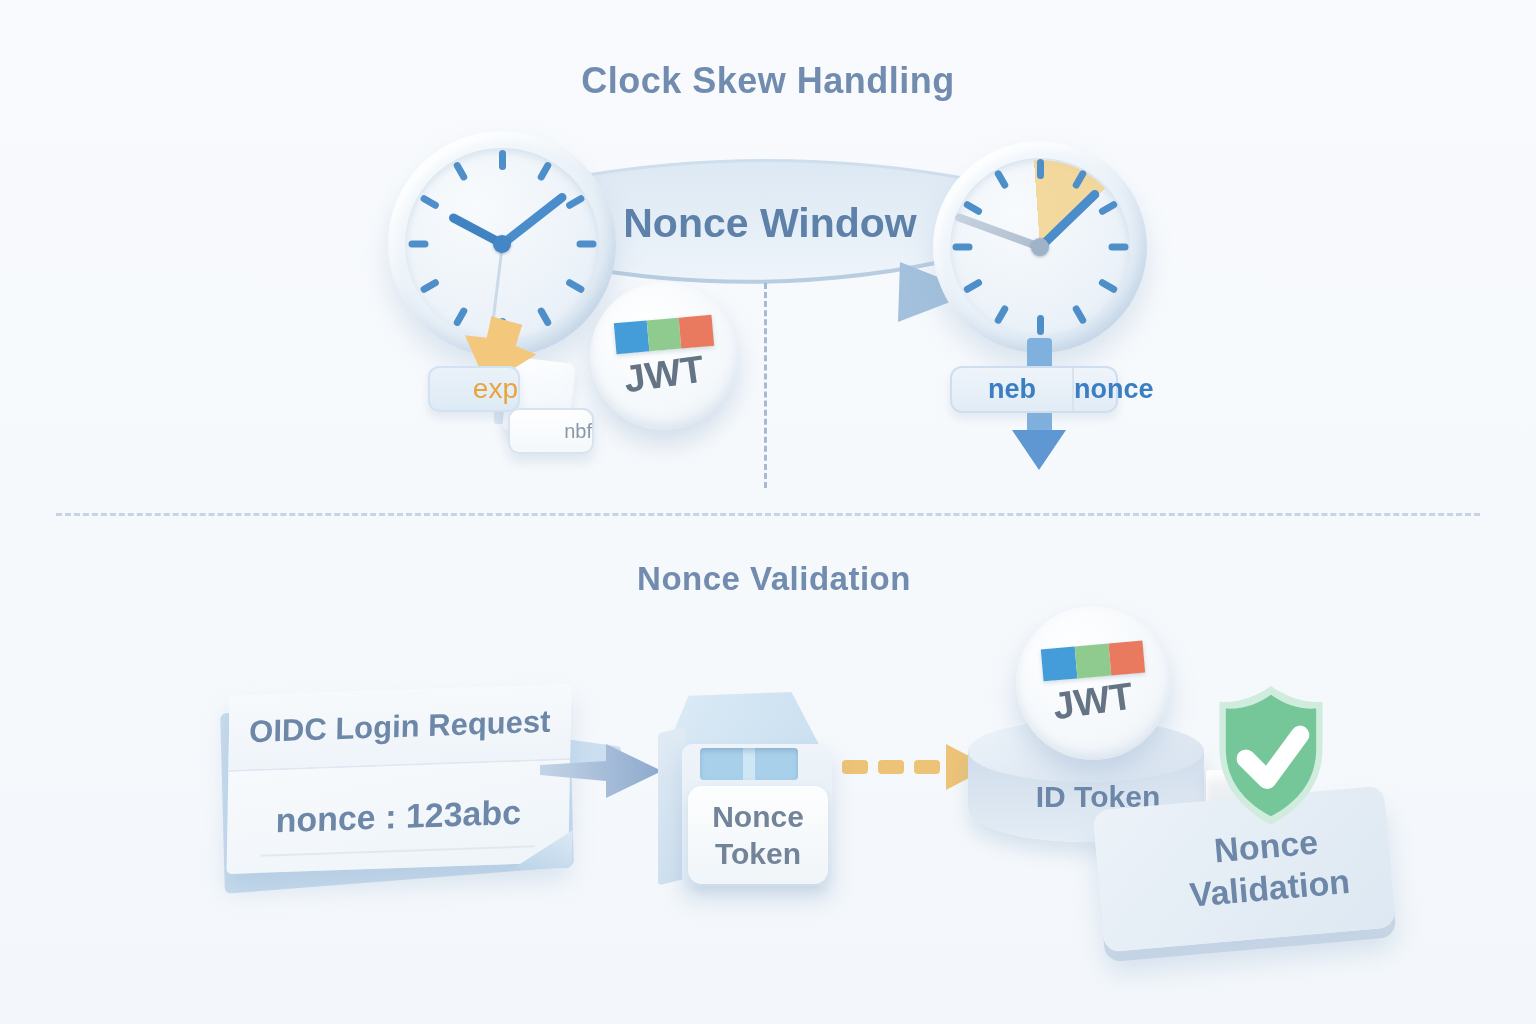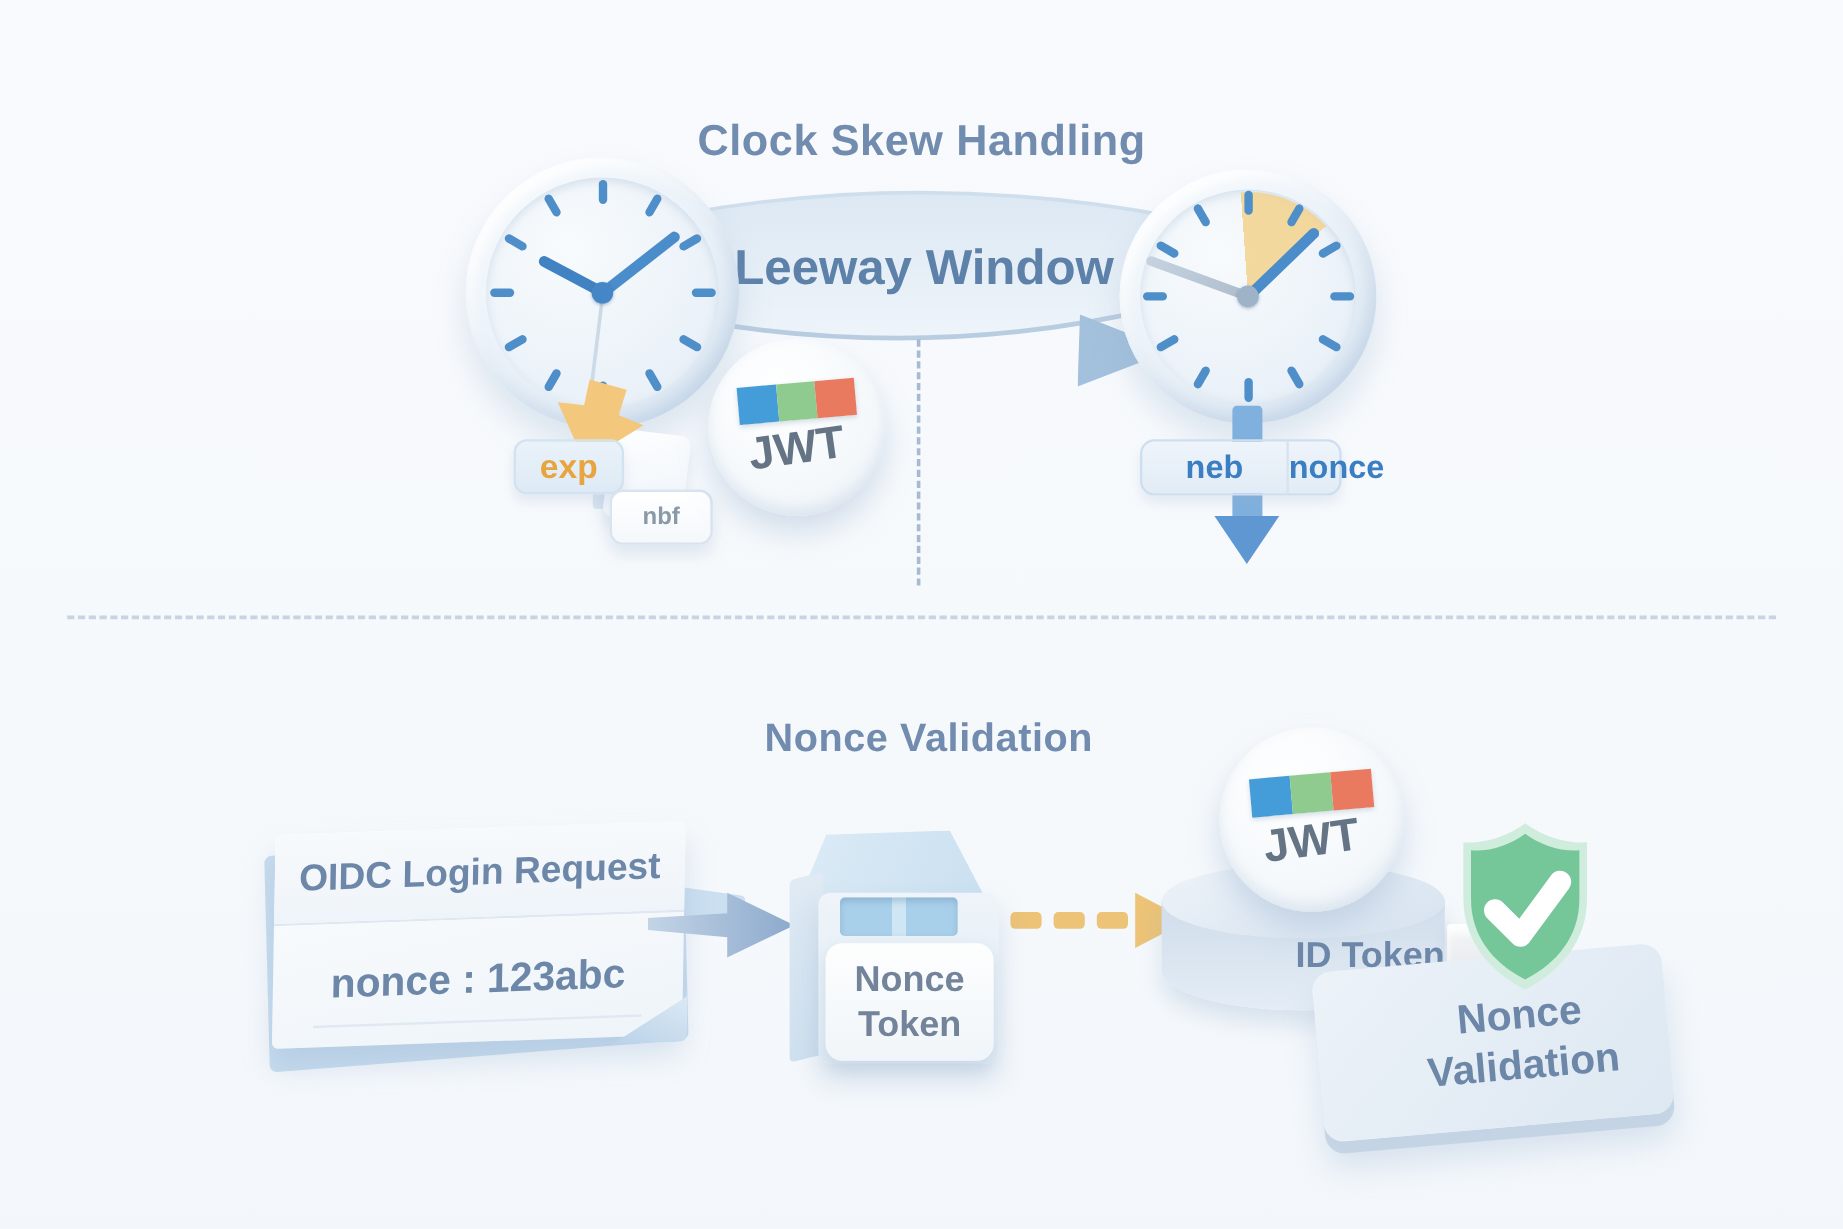--- a/index.html
+++ b/index.html
@@ -10,21 +10,21 @@
     overflow:hidden;
   }
   .stage {
     position:relative; width:1536px; height:1024px;
     background: linear-gradient(180deg,#f8fafd 0%, #f6f9fc 55%, #f3f7fb 100%);
   }
 
   
   .section-title {
     position:absolute; left:0; width:1536px; text-align:center;
-    color:#718cae; font-weight:700; letter-spacing:.5px;margin-top:36px;
+    color:#718cae; font-weight:700; letter-spacing:.5px;
   }
   .title-top { top:60px; font-size:36px; }
   .title-bottom { top:560px; font-size:33px;padding-left:12px; }
 
   
   .banner-svg { position:absolute; left:562px; top:140px; z-index:1; }
   .banner-label {
     position:absolute; left:600px; top:200px; width:340px; text-align:center;
     font-size:41px; font-weight:700; color:#5d81a9; z-index:2;
   }
@@ -76,22 +76,22 @@
   .hdivider {
     position:absolute; left:56px; top:513px; width:1424px; height:0;
     border-top:3px dashed #c6d4e3;
   }
 
   
   .clock-stand { position:absolute; left:494px; top:352px; width:22px; height:72px;
     background:linear-gradient(#e7eff7,#d9e5f1); z-index:3; border-radius:3px; }
   .yellow-arrow { position:absolute; left:450px; top:316px; z-index:5; }
   .pill {
-    position:absolute; display:flex; align-items:center; justify-content:center;
-    font-weight:700; border-radius:11px; z-index:5;
+    position:absolute; display:flex; align-items:center; justify-content:flex-end;
+    font-weight:400; border-radius:11px; z-index:5;
   }
   .pill-exp {
     left:428px; top:366px; width:92px; height:46px; font-size:28px; color:#e8a43e;
     background:linear-gradient(#eaf2f9,#ddeaf5); border:2px solid #d3e2f0;
     box-shadow:0 6px 10px rgba(150,175,205,.22);
   }
   .claim-ghost {
     position:absolute; left:506px; top:360px; width:66px; height:74px; z-index:4;
     background:linear-gradient(160deg,#fdfeff,#eef4fa); border-radius:8px;
     transform:rotate(7deg); box-shadow:0 8px 12px rgba(150,175,205,.25);
@@ -210,21 +210,21 @@
     position:absolute; left:0; top:30px; width:236px; height:92px;
     background:linear-gradient(#cfdcea,#e4edf6);
     border-radius:0 0 118px 118px / 0 0 34px 34px;
     box-shadow:0 12px 18px rgba(145,172,202,.28);
   }
   .cyl-top {
     position:absolute; left:0; top:0; width:236px; height:62px; border-radius:50%;
     background:linear-gradient(160deg,#edf3f9,#d6e2ef);
   }
   .cyl-label {
-    position:absolute; left:0; width:236px; top:60px; text-align:right;
+    position:absolute; left:12px; width:236px; top:60px; text-align:center;
     font-size:30px; font-weight:700; color:#6d87a8;
   }
 
   
   .cube { position:absolute; left:1206px; top:770px; width:58px; height:68px; z-index:3;
     background:linear-gradient(#f2f4f6,#e2e6ea); border-radius:3px;
     box-shadow:inset 0 8px 8px rgba(255,255,255,.9), 0 6px 10px rgba(150,170,190,.3); }
   .shield-svg { position:absolute; left:1204px; top:682px; z-index:5; }
   .nv-box {
     position:absolute; left:1098px; top:798px; width:292px; height:142px; z-index:4;
@@ -250,21 +250,21 @@
           <stop offset="1" stop-color="#eef4fa"></stop>
       </linearGradient>
     </defs>
     <path d="M 8,38 Q 210,2 412,40 L 406,116 Q 210,162 12,126 Z" fill="url(#bandGrad)"></path>
     <path d="M 8,38 Q 210,2 412,40" fill="none" stroke="#cfdeec" stroke-width="3"></path>
     <path d="M 12,126 Q 210,162 406,116" fill="none" stroke="#b9cde1" stroke-width="4"></path>
   </svg>
   <svg class="banner-arrowhead" width="82" height="62" viewBox="0 0 82 62">
     <polygon points="2,0 78,30 0,60" fill="#a3c0dc"></polygon>
   </svg>
-  <div class="banner-label">Leeway Window</div>
+  <div class="banner-label">Nonce Window</div>
 
   <div class="vline-dashed"></div>
 
   <div class="clock clock-left">
     <div class="clock-face"></div>
     <div class="dial">
         <div class="tick" style="transform: rotate(330deg) translateY(-84px);"></div>
         <div class="tick" style="transform: rotate(300deg) translateY(-84px);"></div>
         <div class="tick" style="transform: rotate(270deg) translateY(-84px);"></div>
         <div class="tick" style="transform: rotate(240deg) translateY(-84px);"></div>

